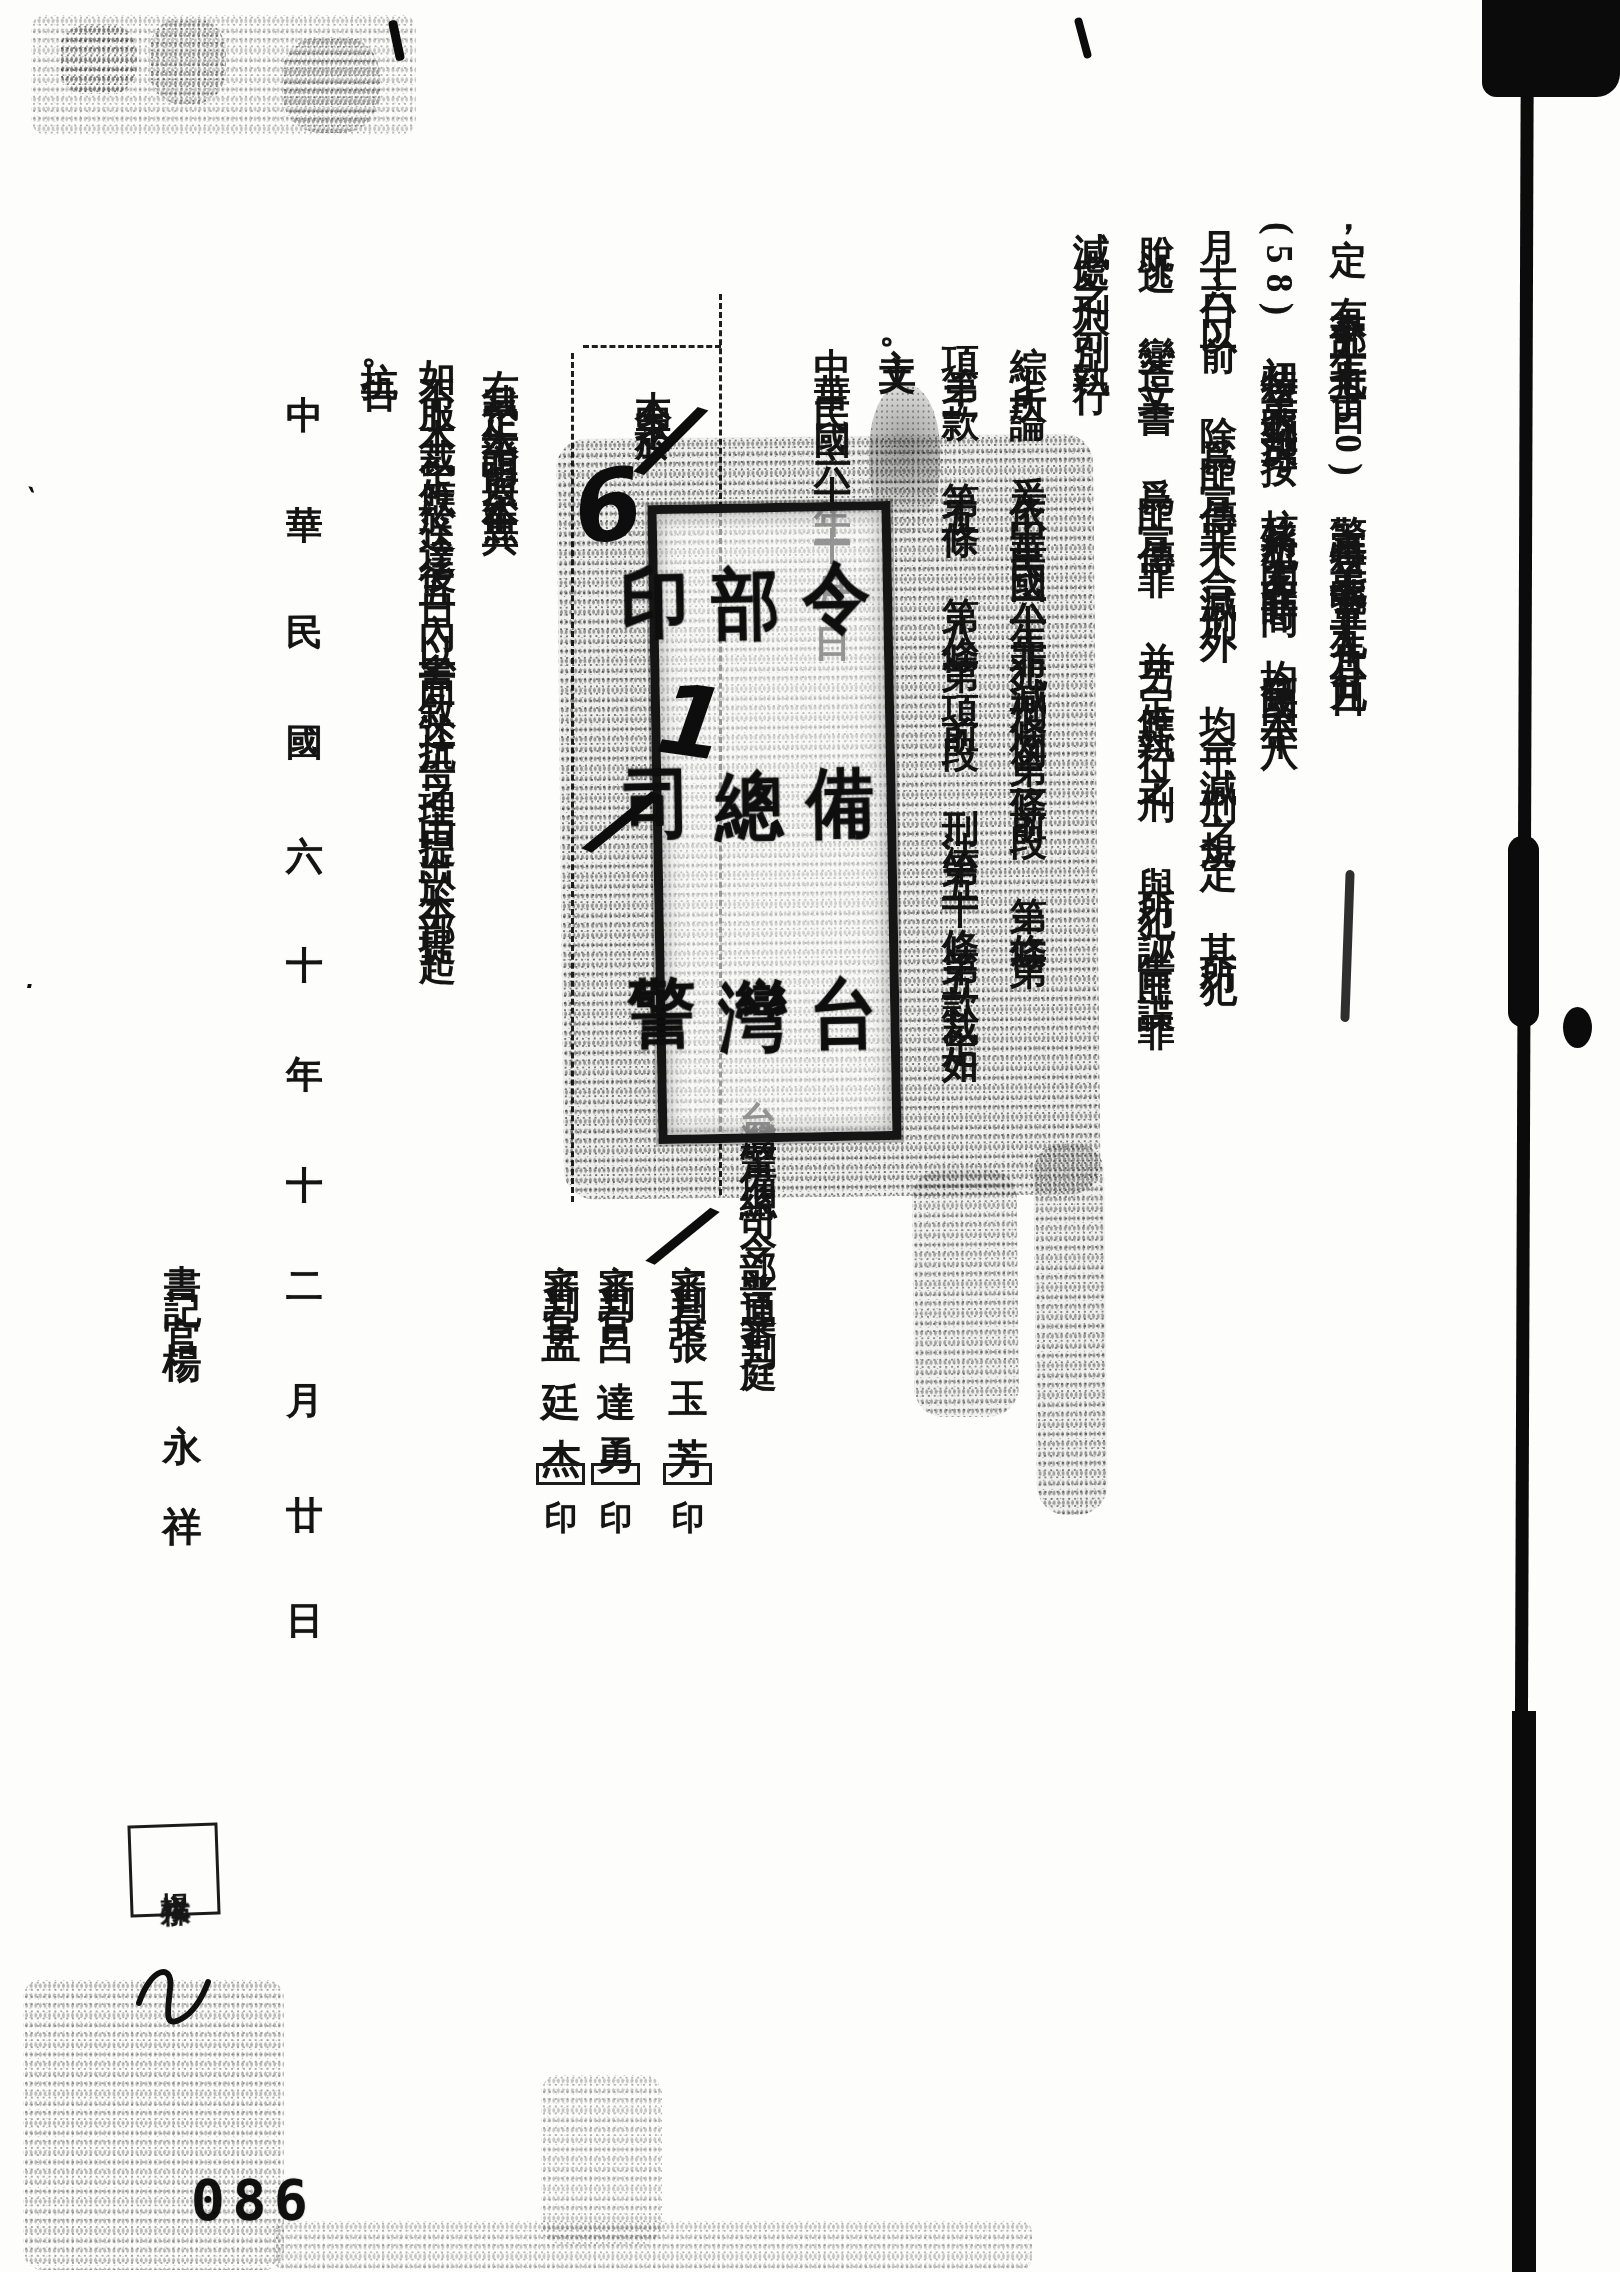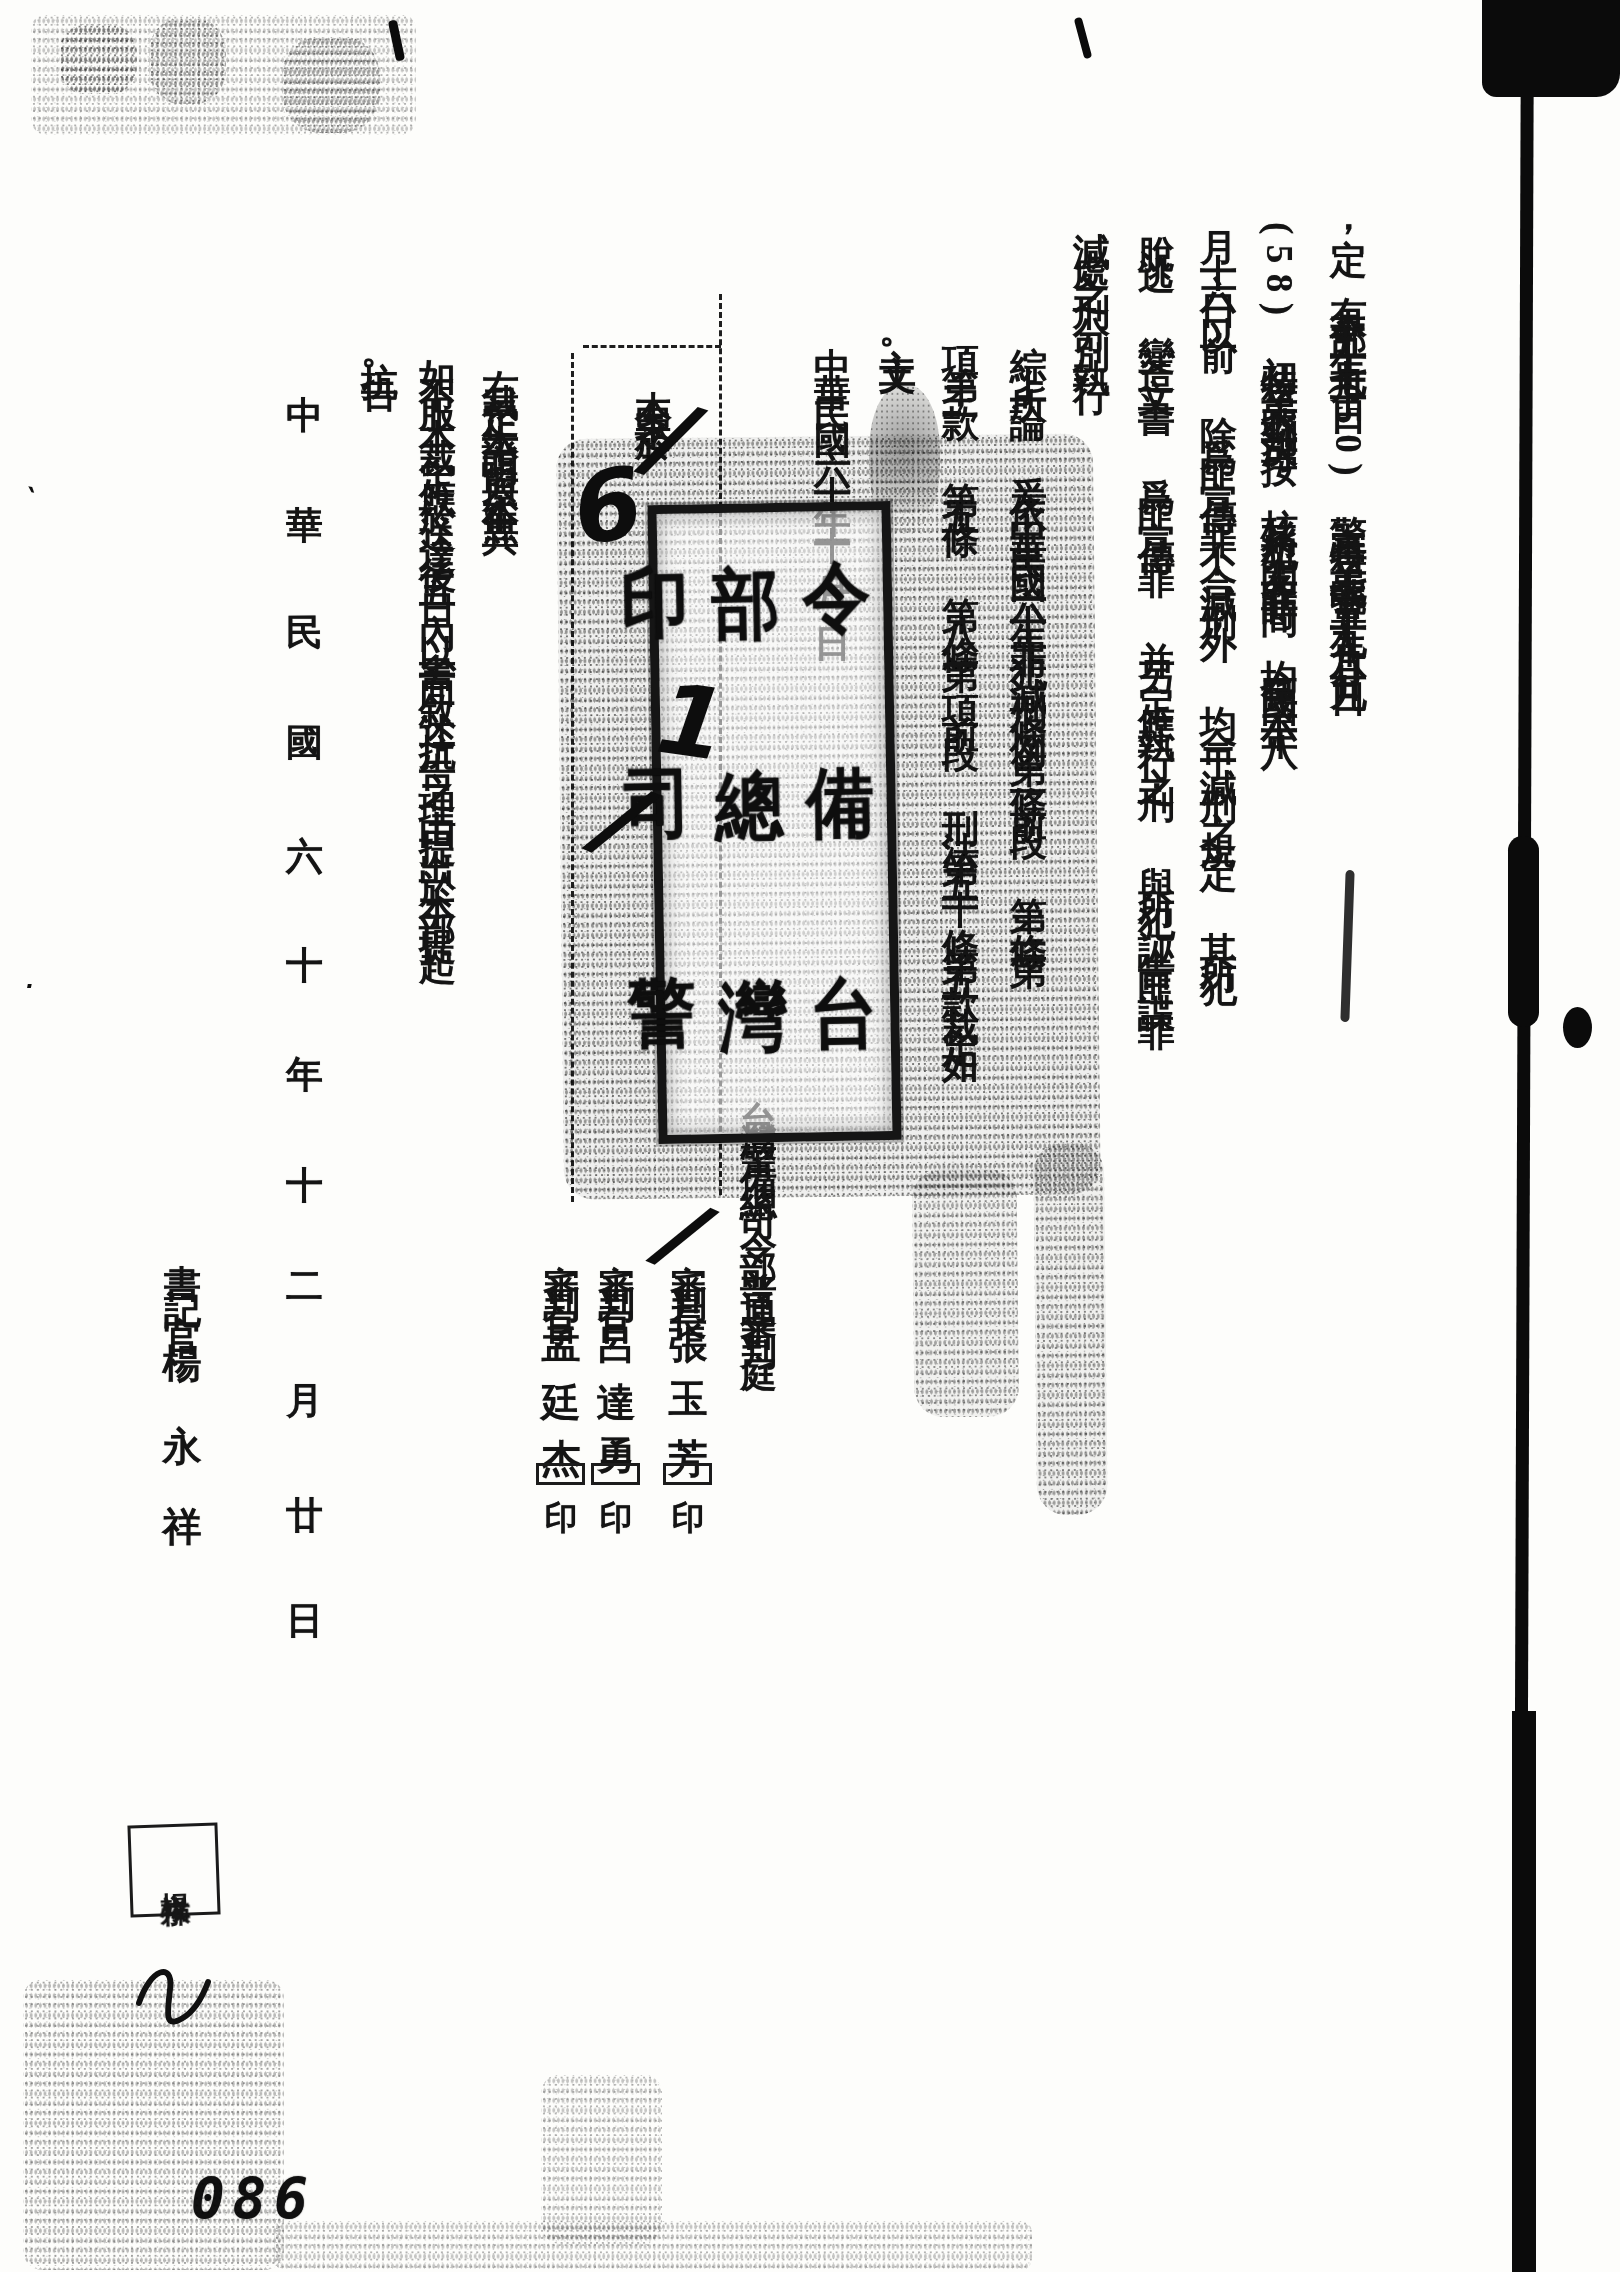--- a/index.html
+++ b/index.html
@@ -170,20 +170,20 @@
   </div>
 
   <div class="clerk-seal" style="left:129px;top:1824px;width:84px;height:86px;">楊永祥</div>
   <svg style="left:131px;top:1956px;" width="85" height="88" viewBox="0 0 130 135">
     <path d="M12,72 C30,18 64,10 60,48 C56,86 50,112 78,96 C100,84 112,56 118,40" fill="none" stroke="#101010" stroke-width="9" stroke-linecap="round"></path>
   </svg>
 
   <div class="hand" style="left:22px;top:486px;font-size:29px;transform:rotate(10deg);">`</div>
   <div class="hand" style="left:26px;top:970px;font-size:22px;">.</div>
 
-  <div class="pagenum" style="left:191px;top:2167px;font-style:italic;">086</div>
+  <div class="pagenum" style="left:191px;top:2167px;">086</div>
 
   <div class="noise" style="left:274px;top:2220px;width:758px;height:51px;opacity:.5;border-radius:13px;"></div>
   <div class="noise" style="left:23px;top:1979px;width:261px;height:291px;opacity:.6;border-radius:19.6px;"></div>
   <div class="noise" style="left:541px;top:2074px;width:121px;height:170px;opacity:.5;border-radius:19.6px;"></div>
 
 </div>
 
 
 </body></html>

